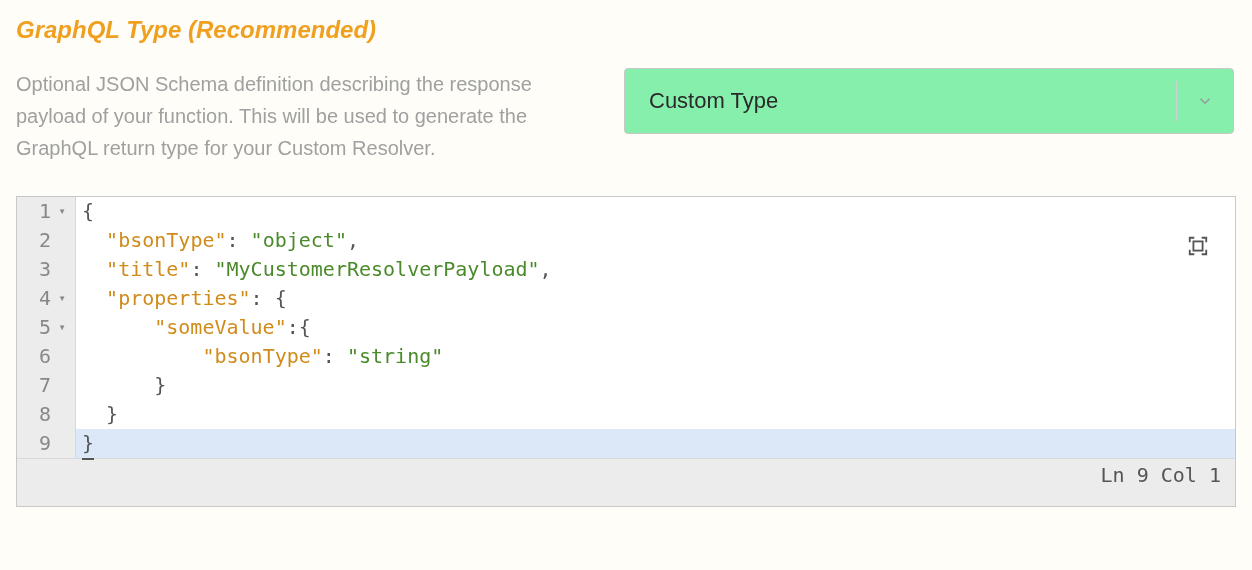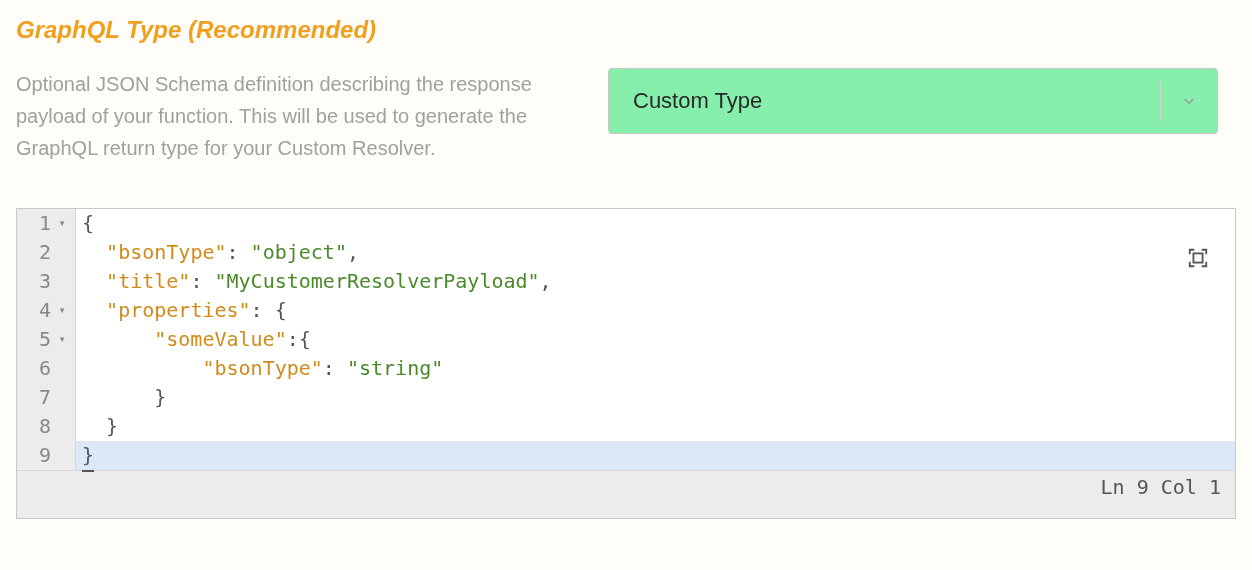--- a/index.html
+++ b/index.html
@@ -15,22 +15,22 @@
     }
     .section-title {
       color: #f0a020;
       font-style: italic;
       font-weight: 600;
       font-size: 24px;
       margin-bottom: 24px;
     }
     .header-row {
       display: flex;
-      gap: 32px;
-      margin-bottom: 44px;
+      gap: 48px;
+      margin-bottom: 32px;
     }
     .description {
       color: #a0a0a0;
       font-size: 20px;
       line-height: 1.6;
       max-width: 560px;
       flex: 1;
     }
     .select-wrapper {
       flex: 1;

